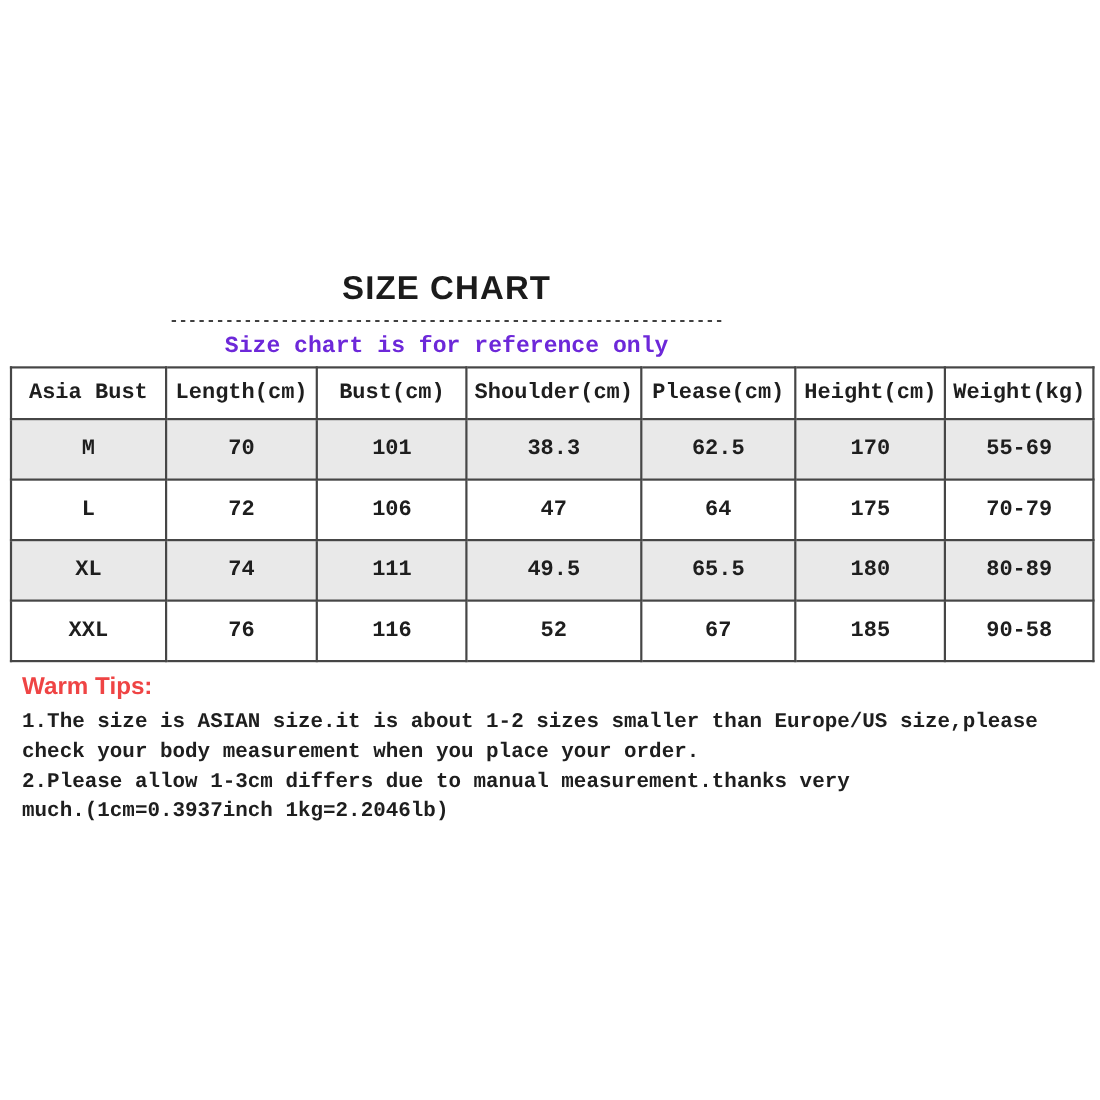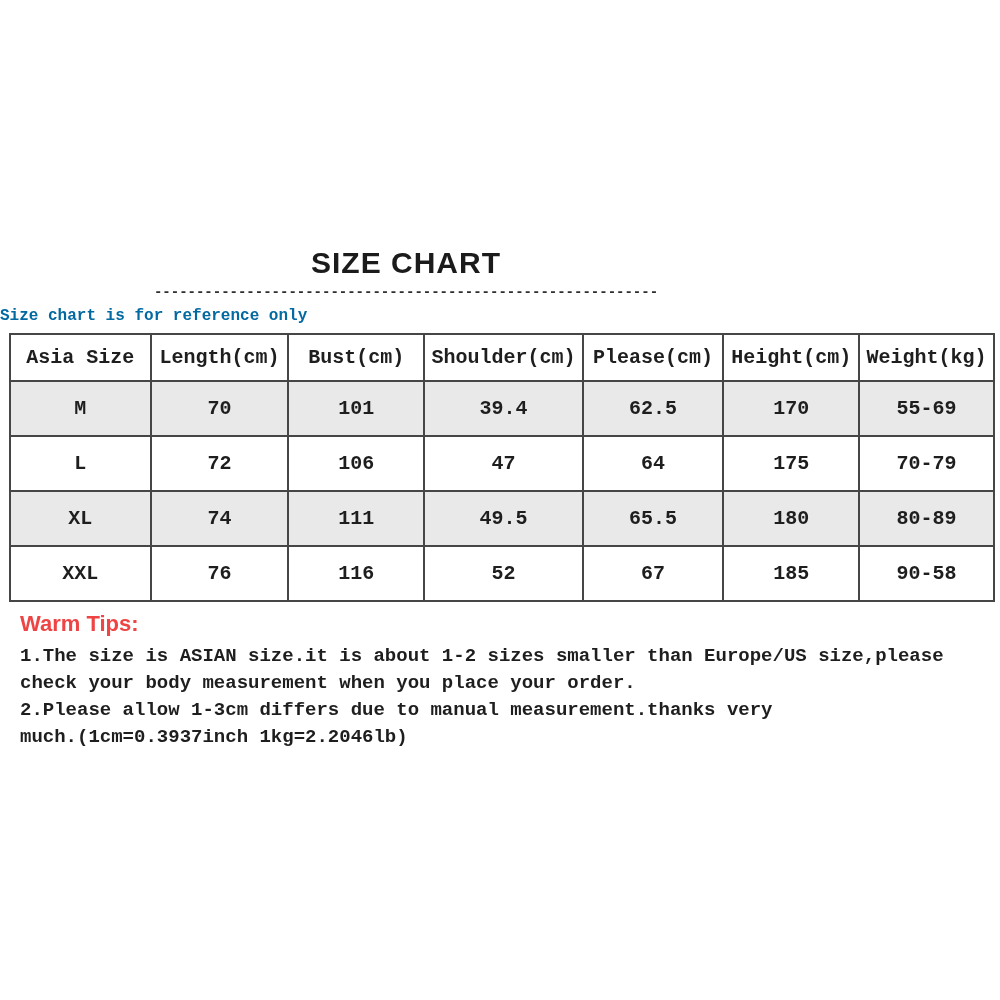--- a/index.html
+++ b/index.html
@@ -34,25 +34,26 @@
     text-align: center;
     font-weight: bold;
     font-size: 14px;
     line-height: 14px;
     margin-top: 5px;
     white-space: nowrap;
     overflow: hidden;
     color: #2e2e2e;
   }
   .subtitle {
+    text-align: center;
     font-weight: bold;
-    font-size: 16px;
+    font-size: 21px;
     line-height: 20px;
     margin-top: 7px;
-    color: #0369a1;
+    color: #6d28d9;
   }
   table.size-table {
     border-collapse: collapse;
     table-layout: fixed;
     width: 986px;
     margin: 7px 0 0 9px;
   }
   .size-table th, .size-table td {
     border: 2px solid #464646;
     text-align: center;
@@ -100,35 +101,35 @@
       <col style="width:14.3%">
       <col style="width:14.0%">
       <col style="width:13.8%">
       <col style="width:16.1%">
       <col style="width:14.3%">
       <col style="width:13.8%">
       <col style="width:13.7%">
     </colgroup>
     <thead>
       <tr>
-        <th>Asia Size</th>
+        <th>Asia Bust</th>
         <th>Length(cm)</th>
         <th>Bust(cm)</th>
         <th>Shoulder(cm)</th>
         <th>Please(cm)</th>
         <th>Height(cm)</th>
         <th>Weight(kg)</th>
       </tr>
     </thead>
     <tbody>
       <tr class="shaded">
         <td>M</td>
         <td>70</td>
         <td>101</td>
-        <td>39.4</td>
+        <td>38.3</td>
         <td>62.5</td>
         <td>170</td>
         <td>55-69</td>
       </tr>
       <tr>
         <td>L</td>
         <td>72</td>
         <td>106</td>
         <td>47</td>
         <td>64</td>

